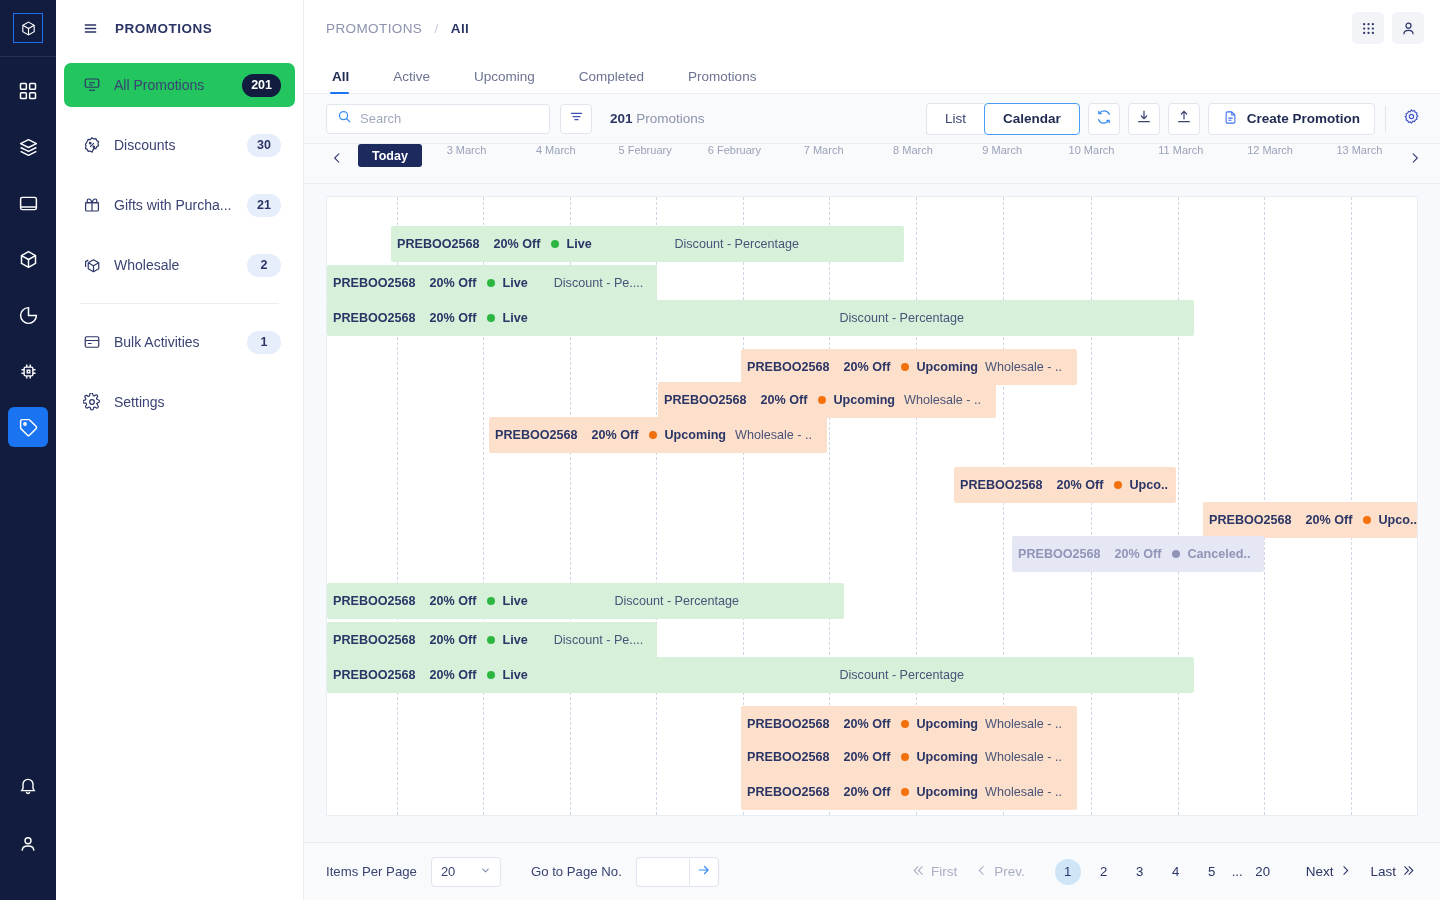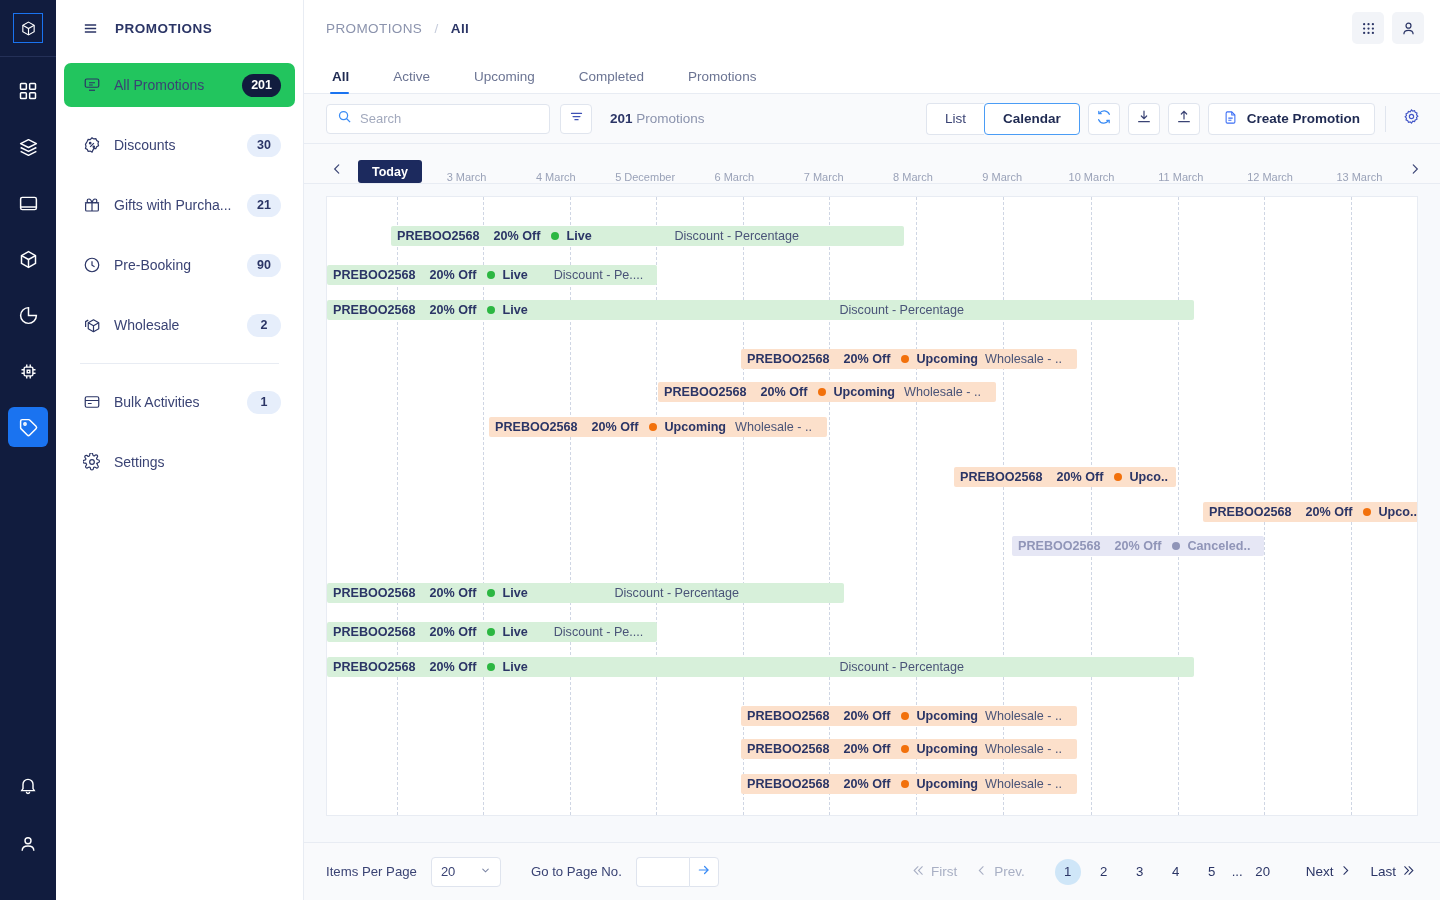--- a/index.html
+++ b/index.html
@@ -137,21 +137,21 @@
   }
   .create-btn {
     height: 32px; padding: 0 14px; border: 1px solid #e0e5ee; border-radius: 4px; background: #ffffff;
     display: flex; align-items: center; gap: 9px; cursor: pointer;
     font-size: 13.5px; font-weight: 700; color: #1f2a52; font-family: "Liberation Sans", sans-serif;
   }
   .vdiv { width: 1px; height: 26px; background: #e0e5ee; margin: 0 2px; }
   .gear-btn { width: 30px; height: 30px; display: flex; align-items: center; justify-content: center; cursor: pointer; }
 
   .datebar {
-    height: 40px; background: #f9fafc; display: flex; align-items: flex-end;
+    height: 40px; background: #f9fafc; display: flex; align-items: flex-start;
     padding: 0 14px 0 22px; border-bottom: 1px solid #e8ecf3; flex: 0 0 40px;
   }
   .nav-arrow { width: 22px; height: 28px; display: flex; align-items: center; justify-content: center; cursor: pointer; color: #3a4374; }
   .today-pill {
     background: #1c2a5e; color: #ffffff; font-size: 12.5px; font-weight: 700;
     height: 23px; border-radius: 3px; display: flex; align-items: center;
     padding: 0 14px; margin-left: 10px; cursor: pointer;
   }
   .dates { flex: 1; display: flex; align-items: center; }
   .date-cell {
@@ -162,21 +162,21 @@
   .cal-outer { flex: 1; padding: 12px 22px 0 22px; min-height: 0; }
   .cal {
     position: relative; height: 620px; background: #ffffff;
     border: 1px solid #e8ecf3; overflow: hidden;
   }
   .gridline {
     position: absolute; top: 0; bottom: 0; width: 0;
     border-left: 1px dashed #cfd6e4;
   }
   .bar {
-    position: absolute; height: 20px; border-radius: 2px;
+    position: absolute; height: 36px; border-radius: 2px;
     display: flex; align-items: center; font-size: 12.6px; white-space: nowrap; overflow: hidden;
     cursor: pointer;
   }
   .bar .code { font-weight: 700; color: #2b3566; }
   .bar .off  { font-weight: 700; color: #2b3566; }
   .bar .dot  { width: 8px; height: 8px; border-radius: 50%; flex: 0 0 8px; }
   .bar .st   { font-weight: 700; color: #2b3566; }
   .bar .type { color: #4a5478; font-weight: 400; }
   .bar.live      { background: #d7f0da; }
   .bar.upcoming  { background: #fce0cb; }
@@ -344,30 +344,20 @@
           <svg width="18" height="18" viewBox="0 0 24 24" fill="none" stroke="currentColor" stroke-width="1.6">
             <rect x="3.5" y="9" width="17" height="11" rx="1.5"></rect>
               <path d="M2.5 9h19M12 9v11"></path>
             <path d="M12 9S10.5 4 8 4a2.2 2.2 0 0 0 0 5M12 9s1.5-5 4-5a2.2 2.2 0 0 1 0 5"></path>
           </svg>
         </span>
         <span class="sb-lb">Gifts with Purcha...</span>
         <span class="badge">21</span>
       </div>
 
-      <div class="sb-item">
-        <span class="sb-ic">
-          <svg width="18" height="18" viewBox="0 0 24 24" fill="none" stroke="currentColor" stroke-width="1.6">
-            <circle cx="12" cy="12" r="9"></circle>
-              <path d="M12 7v5.2l3.4 2"></path>
-          </svg>
-        </span>
-        <span class="sb-lb">Pre-Booking</span>
-        <span class="badge">90</span>
-      </div>
 
       <div class="sb-item">
         <span class="sb-ic">
           <svg width="18" height="18" viewBox="0 0 24 24" fill="none" stroke="currentColor" stroke-width="1.6" stroke-linejoin="round">
             <path d="M14 5l7 4v8l-7 4-7-4V9l7-4z"></path>
               <path d="M7 9l7 4 7-4M14 13v8"></path>
               <path d="M7 5.5L3.5 7.5v7"></path>
           </svg>
         </span>
         <span class="sb-lb">Wholesale</span>
@@ -515,22 +505,22 @@
     <div class="datebar">
       <div class="nav-arrow">
         <svg width="14" height="14" viewBox="0 0 24 24" fill="none" stroke="currentColor" stroke-width="2" stroke-linecap="round">
           <path d="M15 5l-7 7 7 7"></path>
         </svg>
       </div>
       <div class="today-pill">Today</div>
       <div class="dates">
         <div class="date-cell">3 March</div>
         <div class="date-cell">4 March</div>
-        <div class="date-cell">5 December</div>
-        <div class="date-cell">6 March</div>
+        <div class="date-cell">5 February</div>
+        <div class="date-cell">6 February</div>
         <div class="date-cell">7 March</div>
         <div class="date-cell">8 March</div>
         <div class="date-cell">9 March</div>
         <div class="date-cell">10 March</div>
         <div class="date-cell">11 March</div>
         <div class="date-cell">12 March</div>
         <div class="date-cell">13 March</div>
       </div>
       <div class="nav-arrow">
         <svg width="14" height="14" viewBox="0 0 24 24" fill="none" stroke="currentColor" stroke-width="2" stroke-linecap="round">

